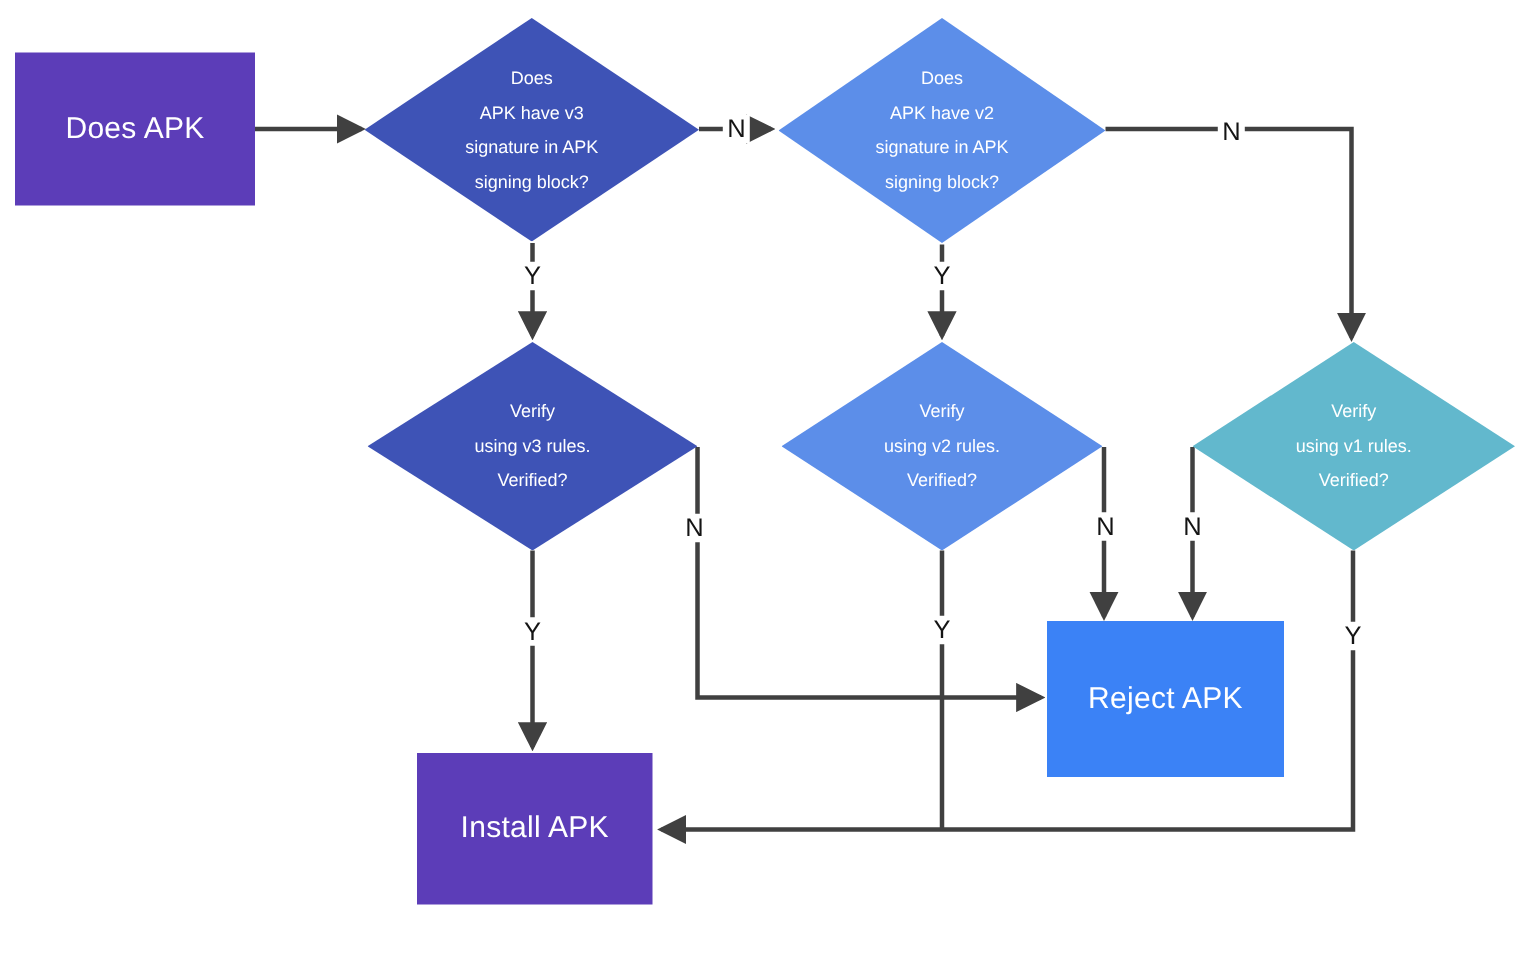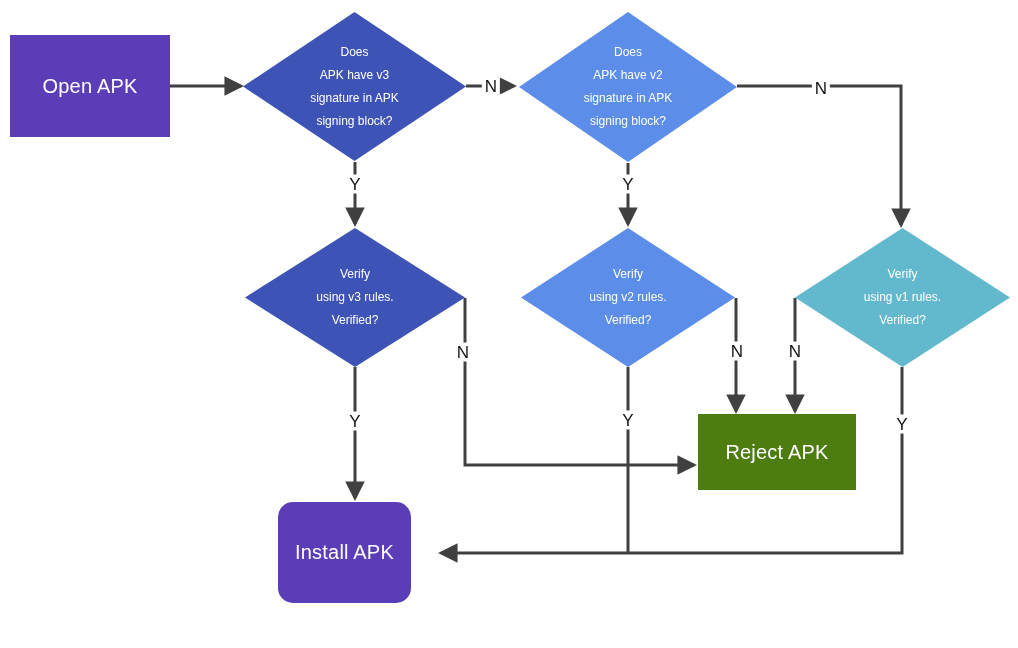--- a/index.html
+++ b/index.html
@@ -64,28 +64,28 @@
     <path d="M 628 163 V 224" fill="none" stroke-width="3" marker-end="url(#arrowhead)" stroke="#404040"></path>
     <path d="M 355 367 V 498" fill="none" stroke-width="3" marker-end="url(#arrowhead)" stroke="#404040"></path>
     <path d="M 465 298 V 465 H 694" fill="none" stroke-width="3" marker-end="url(#arrowhead)" stroke="#404040"></path>
     <path d="M 736 298 V 411" fill="none" stroke-width="3" marker-end="url(#arrowhead)" stroke="#404040"></path>
     <path d="M 795 298 V 411" fill="none" stroke-width="3" marker-end="url(#arrowhead)" stroke="#404040"></path>
     <path d="M 628 367 V 553" fill="none" stroke-width="3" stroke="#404040"></path>
     <path d="M 902 367 V 553 H 441" fill="none" stroke-width="3" marker-end="url(#arrowhead)" stroke="#404040"></path>
   </svg>
 
   <div class="node node-rect" style="left: 10px; top: 35px; width: 160px; height: 102px; background-color: rgb(92, 61, 184);">
-    <span class="lbl">Open APK</span>
+    <span class="lbl">Does APK</span>
   </div>
 
-  <div class="node node-rect" style="left: 698px; top: 414px; width: 158px; height: 76px; background-color: #4d7c0f;">
+  <div class="node node-rect" style="left: 698px; top: 414px; width: 158px; height: 104px; background-color: #3b82f6;">
     <span class="lbl">Reject APK</span>
   </div>
 
-  <div class="node node-rect" style="left: 278px; top: 502px; width: 133px; height: 101px; background-color: rgb(92, 61, 184); border-radius: 15px;">
+  <div class="node node-rect" style="left: 278px; top: 502px; width: 157px; height: 101px; background-color: rgb(92, 61, 184);">
     <span class="lbl">Install APK</span>
   </div>
 
   <div class="node diamond" style="left: 243px; top: 12px; width: 223px; height: 149px; background-color: rgb(62, 83, 182);">
     <div class="lbl">Does
 APK have v3
 signature in APK
 signing block?</div>
   </div>
 

